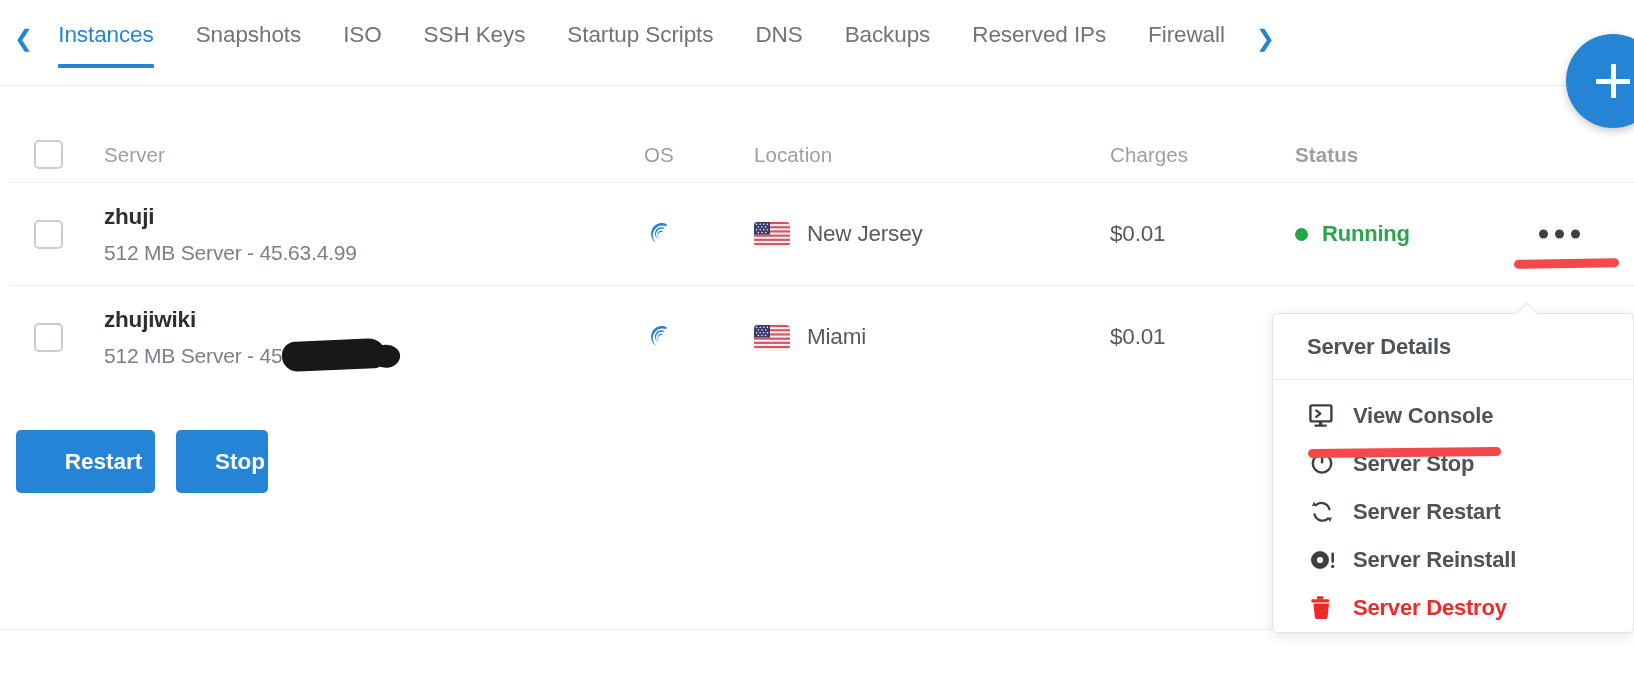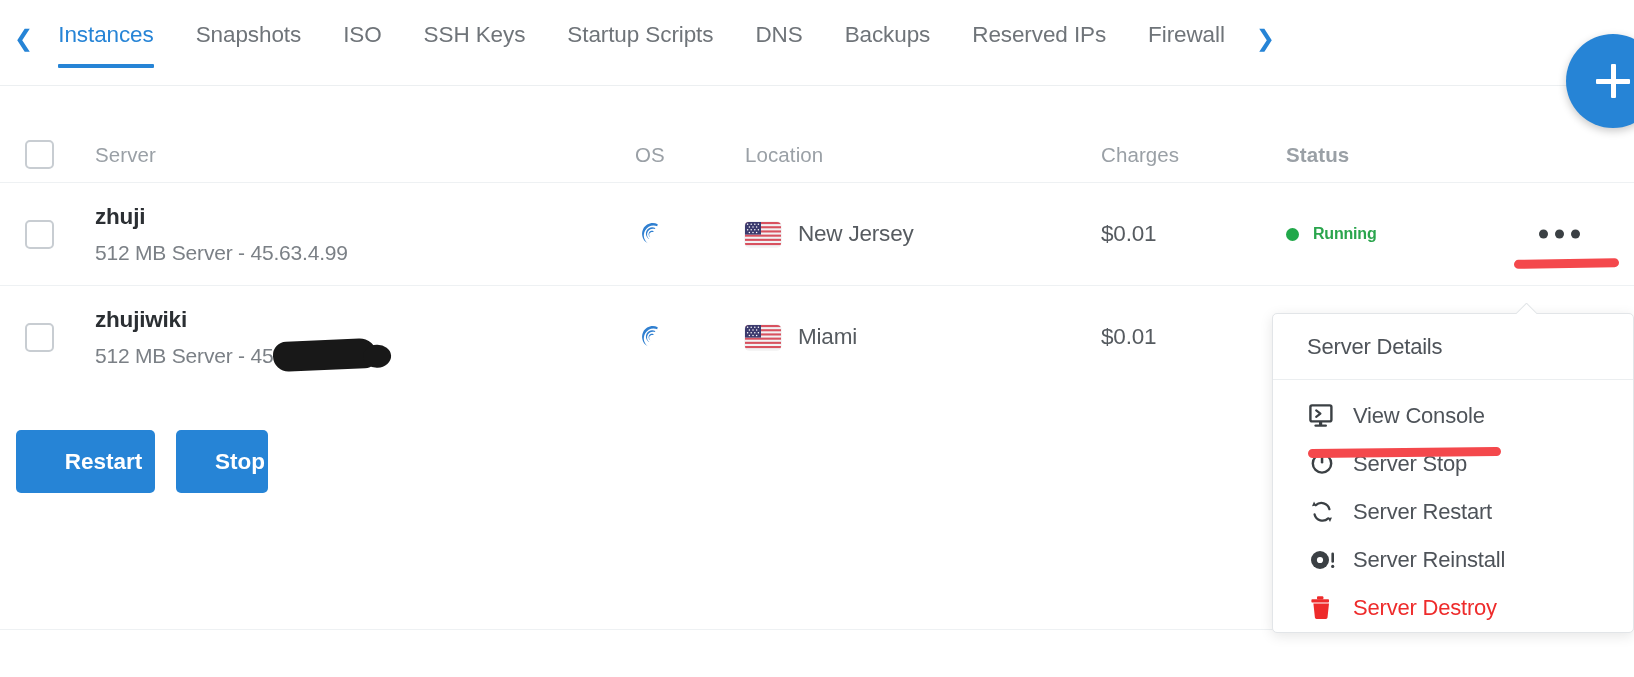--- a/index.html
+++ b/index.html
@@ -68,21 +68,21 @@
     display: flex;
     align-items: center;
     justify-content: center;
     border: none;
     cursor: pointer;
   }
   .fab .plus-h { position: absolute; width: 34px; height: 5px; background: #fff; border-radius: 1px; }
   .fab .plus-v { position: absolute; width: 5px; height: 34px; background: #fff; border-radius: 1px; }
 
   
-  .table { margin-top: 41px; }
+  .table { margin-top: 41px; padding-left: 9px; }
   .row {
     display: flex;
     align-items: center;
     position: relative;
   }
   .head-row { height: 55px; }
   .data-row { height: 103px; border-top: 1px solid #eef1f3; }
 
   .c-check { width: 95px; padding-left: 25px; flex: 0 0 95px; }
   .c-server { flex: 0 0 540px; }
@@ -157,21 +157,21 @@
   .charge { font-size: 22.5px; color: #565b60; letter-spacing: -0.2px; }
 
   .status-wrap { display: flex; align-items: center; gap: 14px; }
   .status-dot {
     width: 13px;
     height: 13px;
     border-radius: 50%;
     background: #21a84a;
     flex: 0 0 13px;
   }
-  .status-text { font-size: 16px; color: #2aa54d; letter-spacing: -0.2px; }
+  .status-text { font-size: 22px; color: #2aa54d; letter-spacing: -0.2px; }
 
   .kebab {
     position: absolute;
     right: 46px;
     top: 50%;
     transform: translateY(-50%);
     display: flex;
     gap: 7px;
     cursor: pointer;
     padding: 8px;
@@ -270,20 +270,21 @@
   }
   .menu-item {
     display: flex;
     align-items: center;
     height: 48px;
     padding-left: 36px;
     font-size: 22px;
     color: #4e5359;
     cursor: pointer;
     letter-spacing: -0.2px;
+    font-weight: bold;
   }
   .menu-item-details {
     height: 66px;
     padding-left: 34px;
     border-bottom: 1px solid #ebeef0;
     margin-bottom: 12px;
   }
   .menu-icon {
     width: 32px;
     flex: 0 0 32px;

